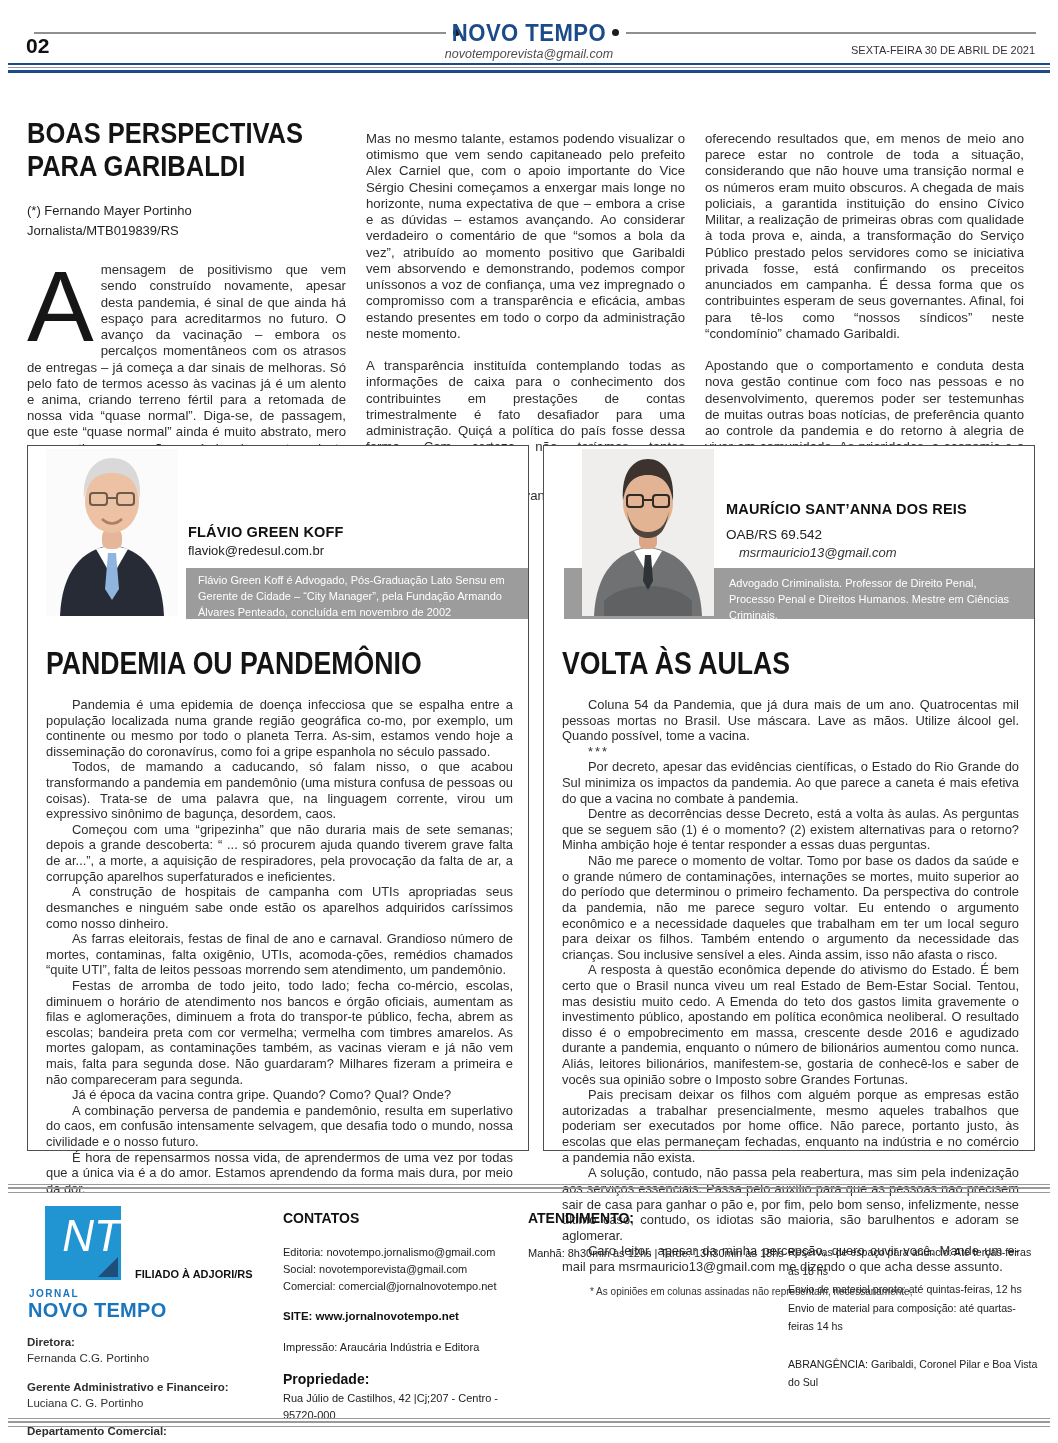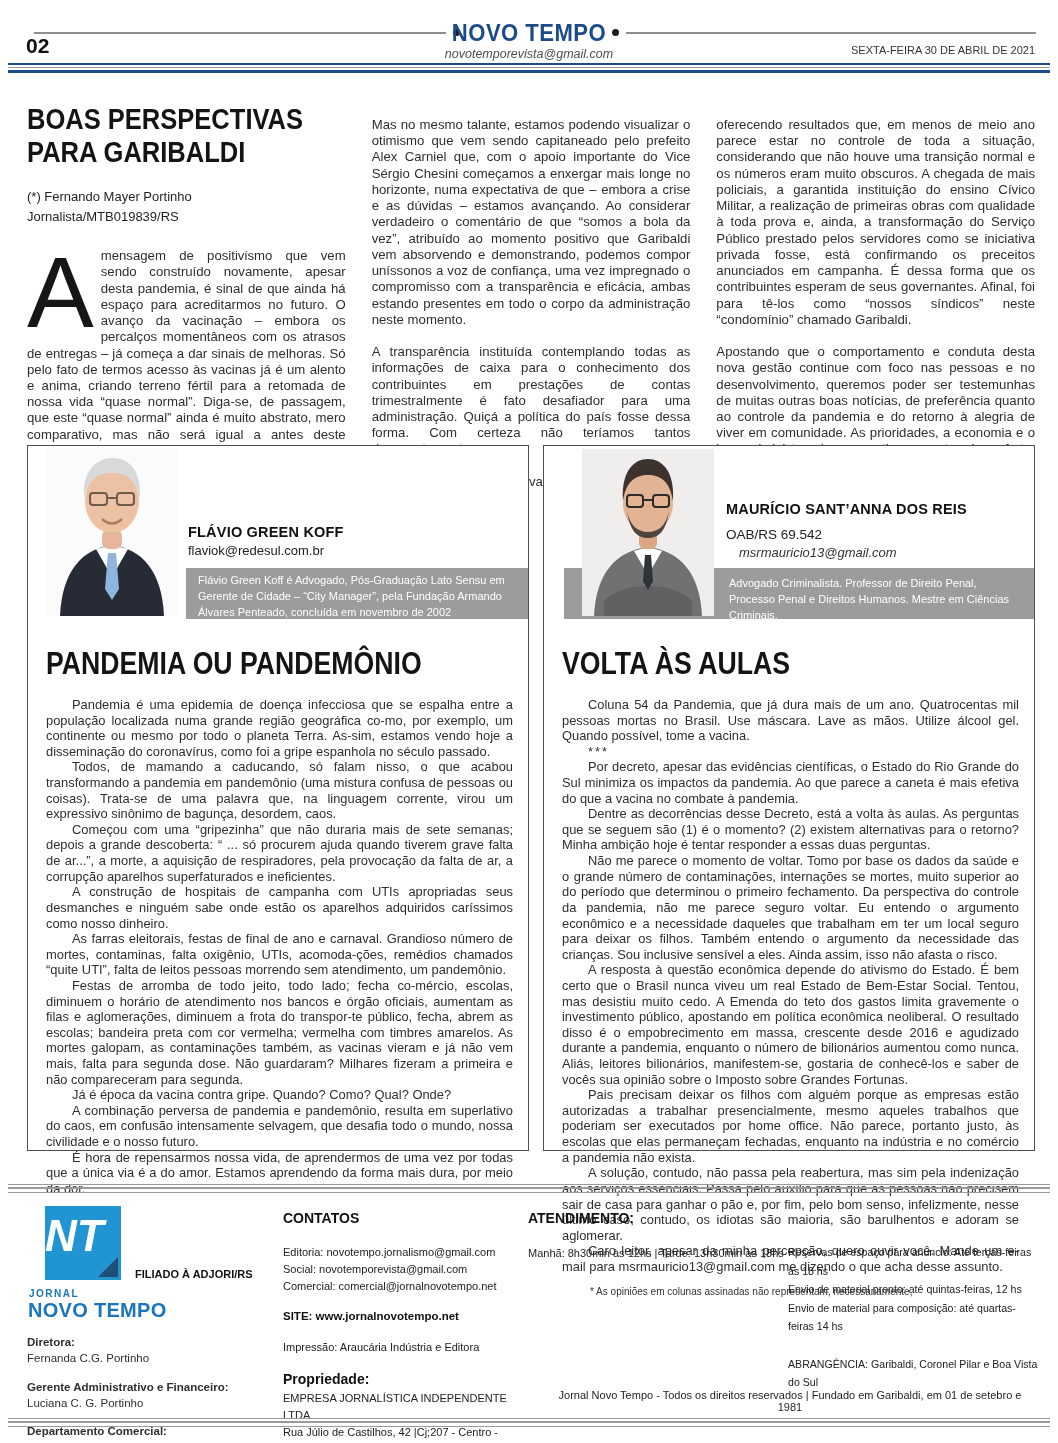--- a/index.html
+++ b/index.html
@@ -16,21 +16,21 @@
   .hdot{position:absolute;top:29px;width:7px;height:7px;border-radius:50%;background:#1c1c1c}
   .hdot.l{left:453px}.hdot.r{left:612px}
   .mast-email{position:absolute;left:0;right:0;top:47px;text-align:center;font-style:italic;
               font-size:12.5px;color:#4e4e4e}
   .edition-date{position:absolute;right:23px;top:44px;font-size:11px;color:#333}
   .double-rule{position:absolute;left:8px;right:8px;top:63px;border-top:2px solid #1c4b8a;
                border-bottom:3px solid #1c4b8a;height:5px}
   .double-rule::after{content:"";display:block;height:1px;background:#9a9a9a;margin-top:2px}
 
   
-  .top-section{position:absolute;left:27px;top:103px;width:1008px;display:flex;gap:26px}
+  .top-section{position:absolute;left:27px;top:117px;width:1008px;display:flex;gap:20px}
   .top-col{width:319px;font-size:13.2px;line-height:1.23;text-align:justify;color:#2e2e2e}
   .top-col.c2,.top-col.c3{padding-top:14px}
   .top-col p + p{margin-top:16px}
   .headline{font-size:29px;line-height:1.14;font-weight:bold;color:#141414;
             transform:scaleX(.88);transform-origin:0 0;white-space:nowrap}
   .byline{margin-top:18px;font-size:13px;line-height:1.5;color:#1f1f1f}
   .lead-body{margin-top:22px}
   .dropcap{float:left;font-size:100px;line-height:80px;margin:4px 7px 0 0;color:#161616}
 
   
@@ -60,22 +60,22 @@
 
   
   .rule3{position:absolute;left:8px;right:8px;height:7px;border-top:1.5px solid #9a9a9a;
          border-bottom:1.5px solid #9a9a9a}
   .rule3::after{content:"";position:absolute;left:0;right:0;top:2.2px;height:1.5px;background:#9a9a9a}
   .rule3.a{top:1184px}.rule3.b{top:1418px}
 
   
   .f-colA{position:absolute;left:27px;top:1206px;width:250px}
   .logo-square{position:relative;width:76px;height:74px;background:#2095d2;margin-left:18px}
-  .logo-square .nt{position:absolute;left:0;right:0;top:8px;text-align:left;color:#fff;
-                   font-weight:bold;font-style:italic;font-size:44px;line-height:1}
+  .logo-square .nt{position:absolute;left:0;right:0;top:8px;text-align:right;color:#fff;
+                   font-weight:normal;font-style:italic;font-size:44px;line-height:1}
   .logo-square::after{content:"";position:absolute;right:3px;bottom:3px;border-left:20px solid transparent;
                       border-bottom:20px solid #1f4e79}
   .filiado{position:absolute;left:108px;top:62px;font-size:11px;font-weight:bold;color:#111}
   .lg-jornal{margin:8px 0 0 2px;color:#1b75bc;font-size:10px;font-weight:bold;letter-spacing:1.5px}
   .lg-name{margin-left:1px;color:#1b75bc;font-size:20px;font-weight:bold;letter-spacing:.3px}
   .staff{margin-top:10px;font-size:11.5px;line-height:1.42}
   .staff .role{font-weight:bold;margin-top:12px}
   .f-colB{position:absolute;left:283px;top:1208px;width:245px;font-size:11px;line-height:1.55;color:#222}
   .f-head{font-weight:bold;font-size:14px;color:#111}
   .f-colB .lines{margin-top:14px}
@@ -226,38 +226,36 @@
     <div class="f-head">CONTATOS</div>
     <div class="lines">
       <div>Editoria: novotempo.jornalismo@gmail.com</div>
       <div>Social: novotemporevista@gmail.com</div>
       <div>Comercial: comercial@jornalnovotempo.net</div>
     </div>
     <div class="f-site">SITE: www.jornalnovotempo.net</div>
     <div class="f-impressao">Impressão: Araucária Indústria e Editora</div>
     <div class="f-prop">
       <span class="f-head">Propriedade:</span>
-      <div>EMPRESA JORNALÍSTICA INDEPENDENTE LTDA</div>
       <div>Rua Júlio de Castilhos, 42 |Cj;207 - Centro - 95720-000</div>
 
     </div>
   </div>
 
   <div class="f-colC">
     <div class="f-head">ATENDIMENTO:</div>
     <div class="f-hours">Manhã: 8h30min às 12hs | Tarde: 13h30min às 18hs</div>
   </div>
 
   <div class="f-colD">
     <div>Reservas de espaço para anuncio: Até terças-feiras às 18 hs</div>
     <div>Envio de material pronto: até quintas-feiras, 12 hs</div>
     <div>Envio de material para composição: até quartas-feiras 14 hs</div>
     <div class="abrang">ABRANGÊNCIA: Garibaldi, Coronel Pilar e Boa Vista do Sul</div>
   </div>
 
   <div class="disclaimer">
     <div>* As opiniões em colunas assinadas não representam, necessariamente,</div>
   </div>
-  <div class="rights">Jornal Novo Tempo - Todos os direitos reservados | Fundado em Garibaldi, em 01 de setebro e 1981</div>
 
   <div class="rule3 b"></div>
 
 </div>
 
 </body></html>

